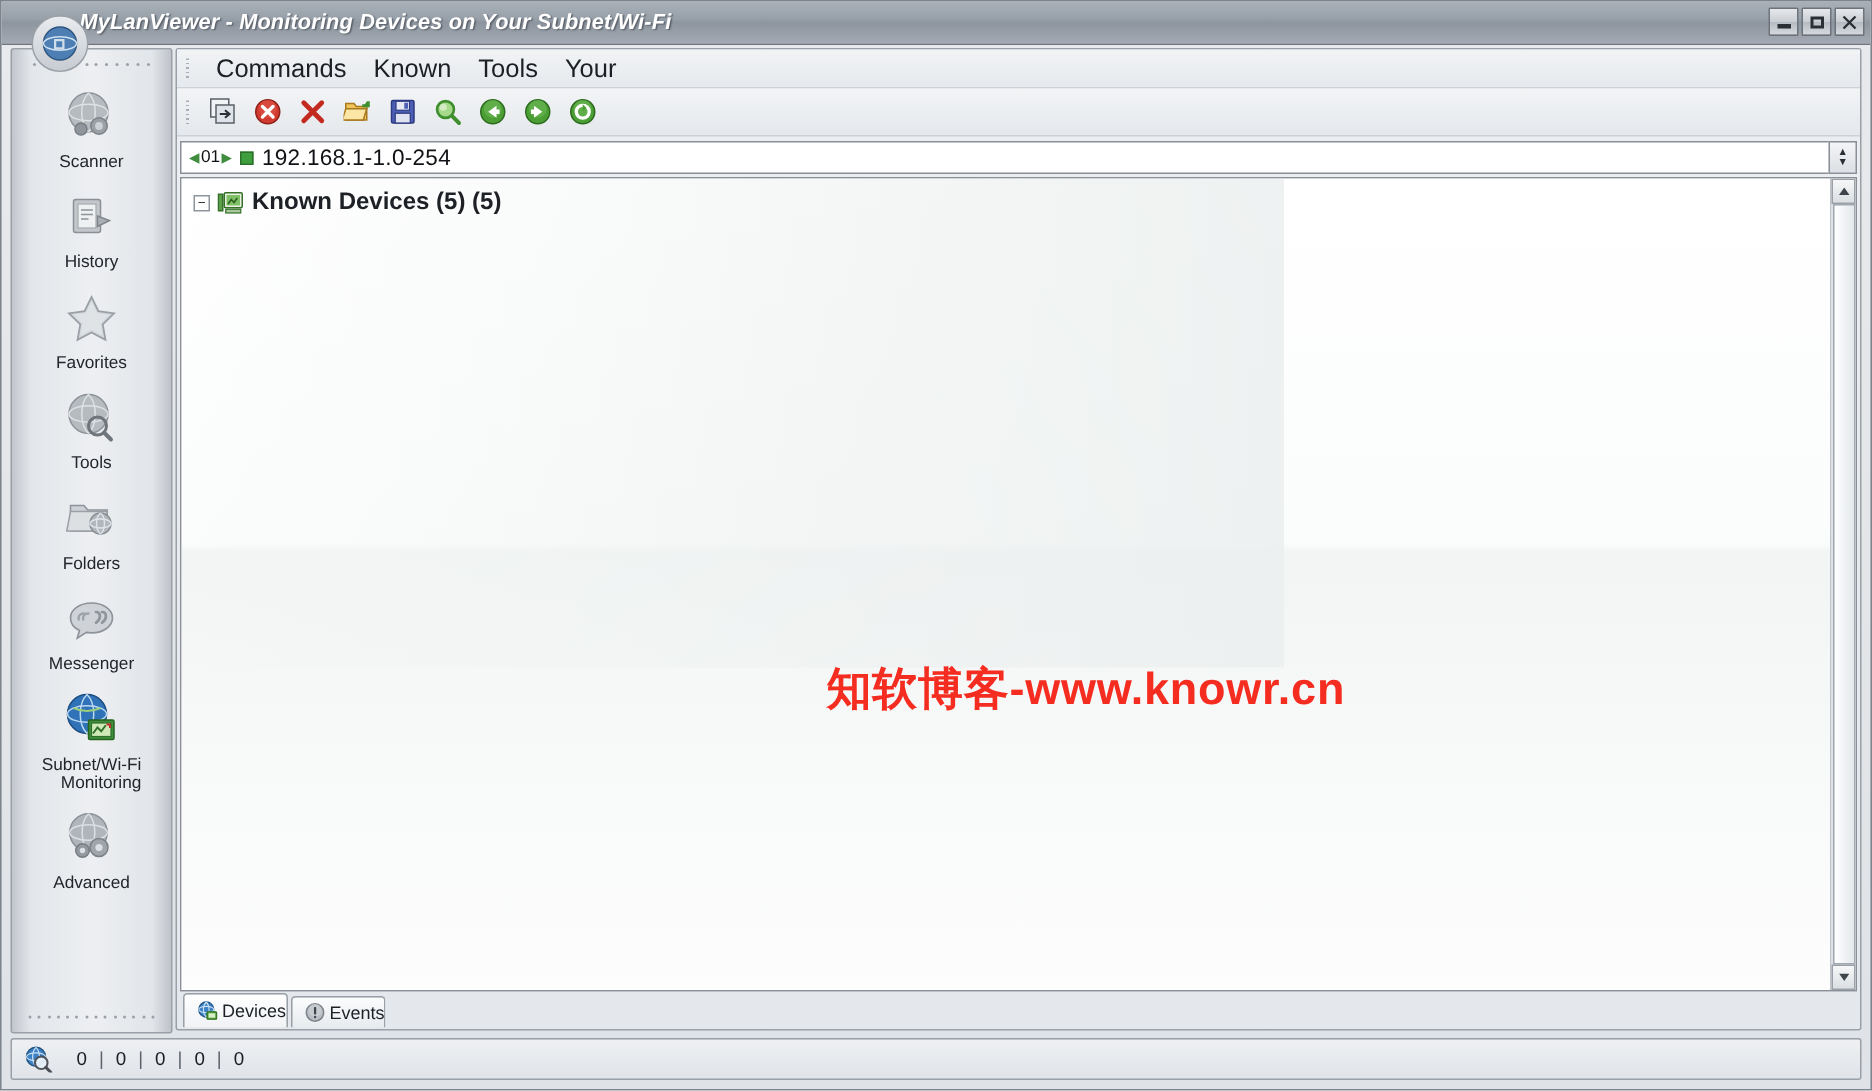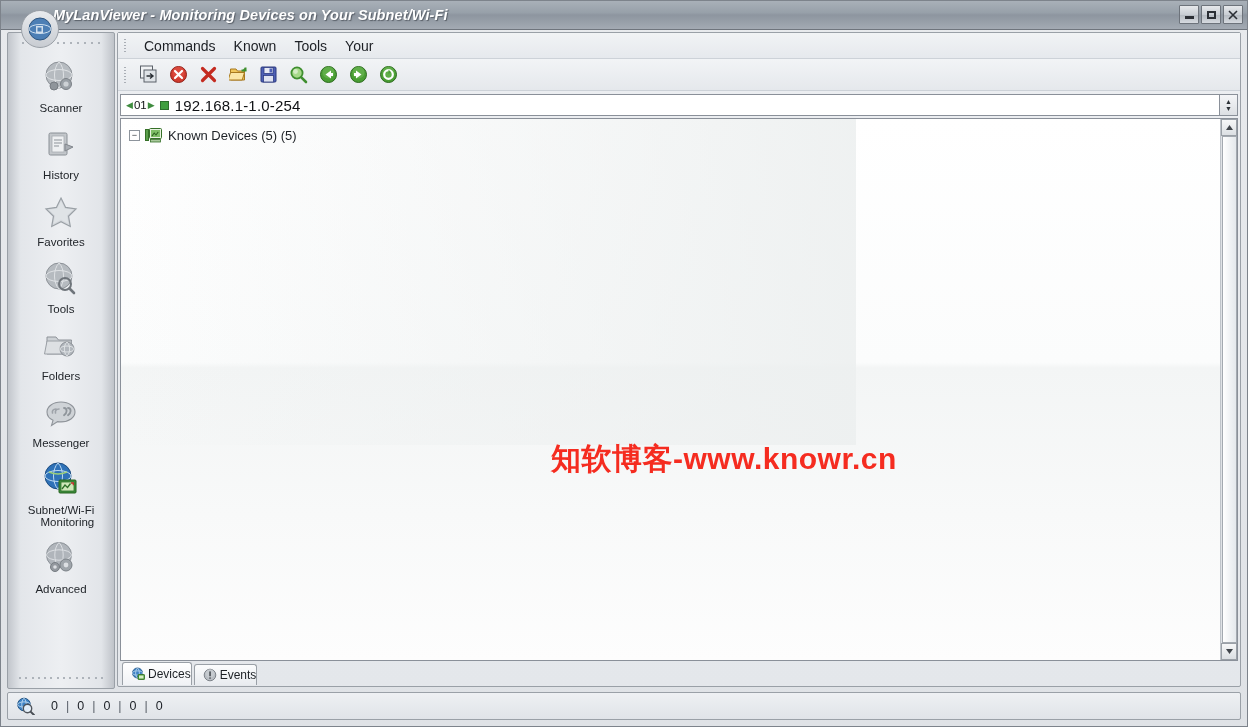--- a/index.html
+++ b/index.html
@@ -108,21 +108,21 @@
     padding-left: 4px;
     background: linear-gradient(to bottom, #f1f3f5 0%, #e6e9ed 100%);
     border-bottom: 1px solid #cdd2d8;
   }
   .menu-grip { width: 7px; height: 16px; margin-right: 6px; position: relative; }
   .menu-grip::before {
     content:""; position:absolute; left:2px; top:1px; width:2px; height:14px;
     background: repeating-linear-gradient(to bottom, #a9aeb5 0 1px, transparent 1px 3px);
   }
   .menu-item {
-    font-size: 14px; color: #1c1f24; padding: 3px 9px; cursor: pointer; border-radius: 2px;
+    font-size: 17px; color: #1c1f24; padding: 3px 9px; cursor: pointer; border-radius: 2px;
   }
 
   .toolbar {
     height: 32px;
     display: flex; align-items: center;
     padding-left: 4px;
     background: linear-gradient(to bottom, #f2f4f6 0%, #e5e8ec 100%);
     border-bottom: 1px solid #cdd2d8;
   }
   .tb-grip { width: 7px; height: 20px; margin-right: 4px; position: relative; }
@@ -193,21 +193,21 @@
     display: flex; align-items: center;
     height: 20px; padding-left: 8px; margin-top: 6px;
     position: relative; z-index: 2;
   }
   .tree-toggle {
     width: 11px; height: 11px; border: 1px solid #8d949c; background: #fff;
     display: flex; align-items: center; justify-content: center;
     font-size: 9px; line-height: 9px; color: #2b3036; cursor: pointer;
     margin-right: 5px;
   }
-  .tree-label { font-size: 13px; color: #1d2126; }
+  .tree-label { font-size: 16px; color: #1d2126; font-weight: bold; }
 
   .watermark {
     position: absolute;
     left: 430px; top: 320px;
     font-size: 30px; font-weight: bold;
     color: #f52c20;
     letter-spacing: .5px;
     z-index: 3;
     white-space: nowrap;
   }

